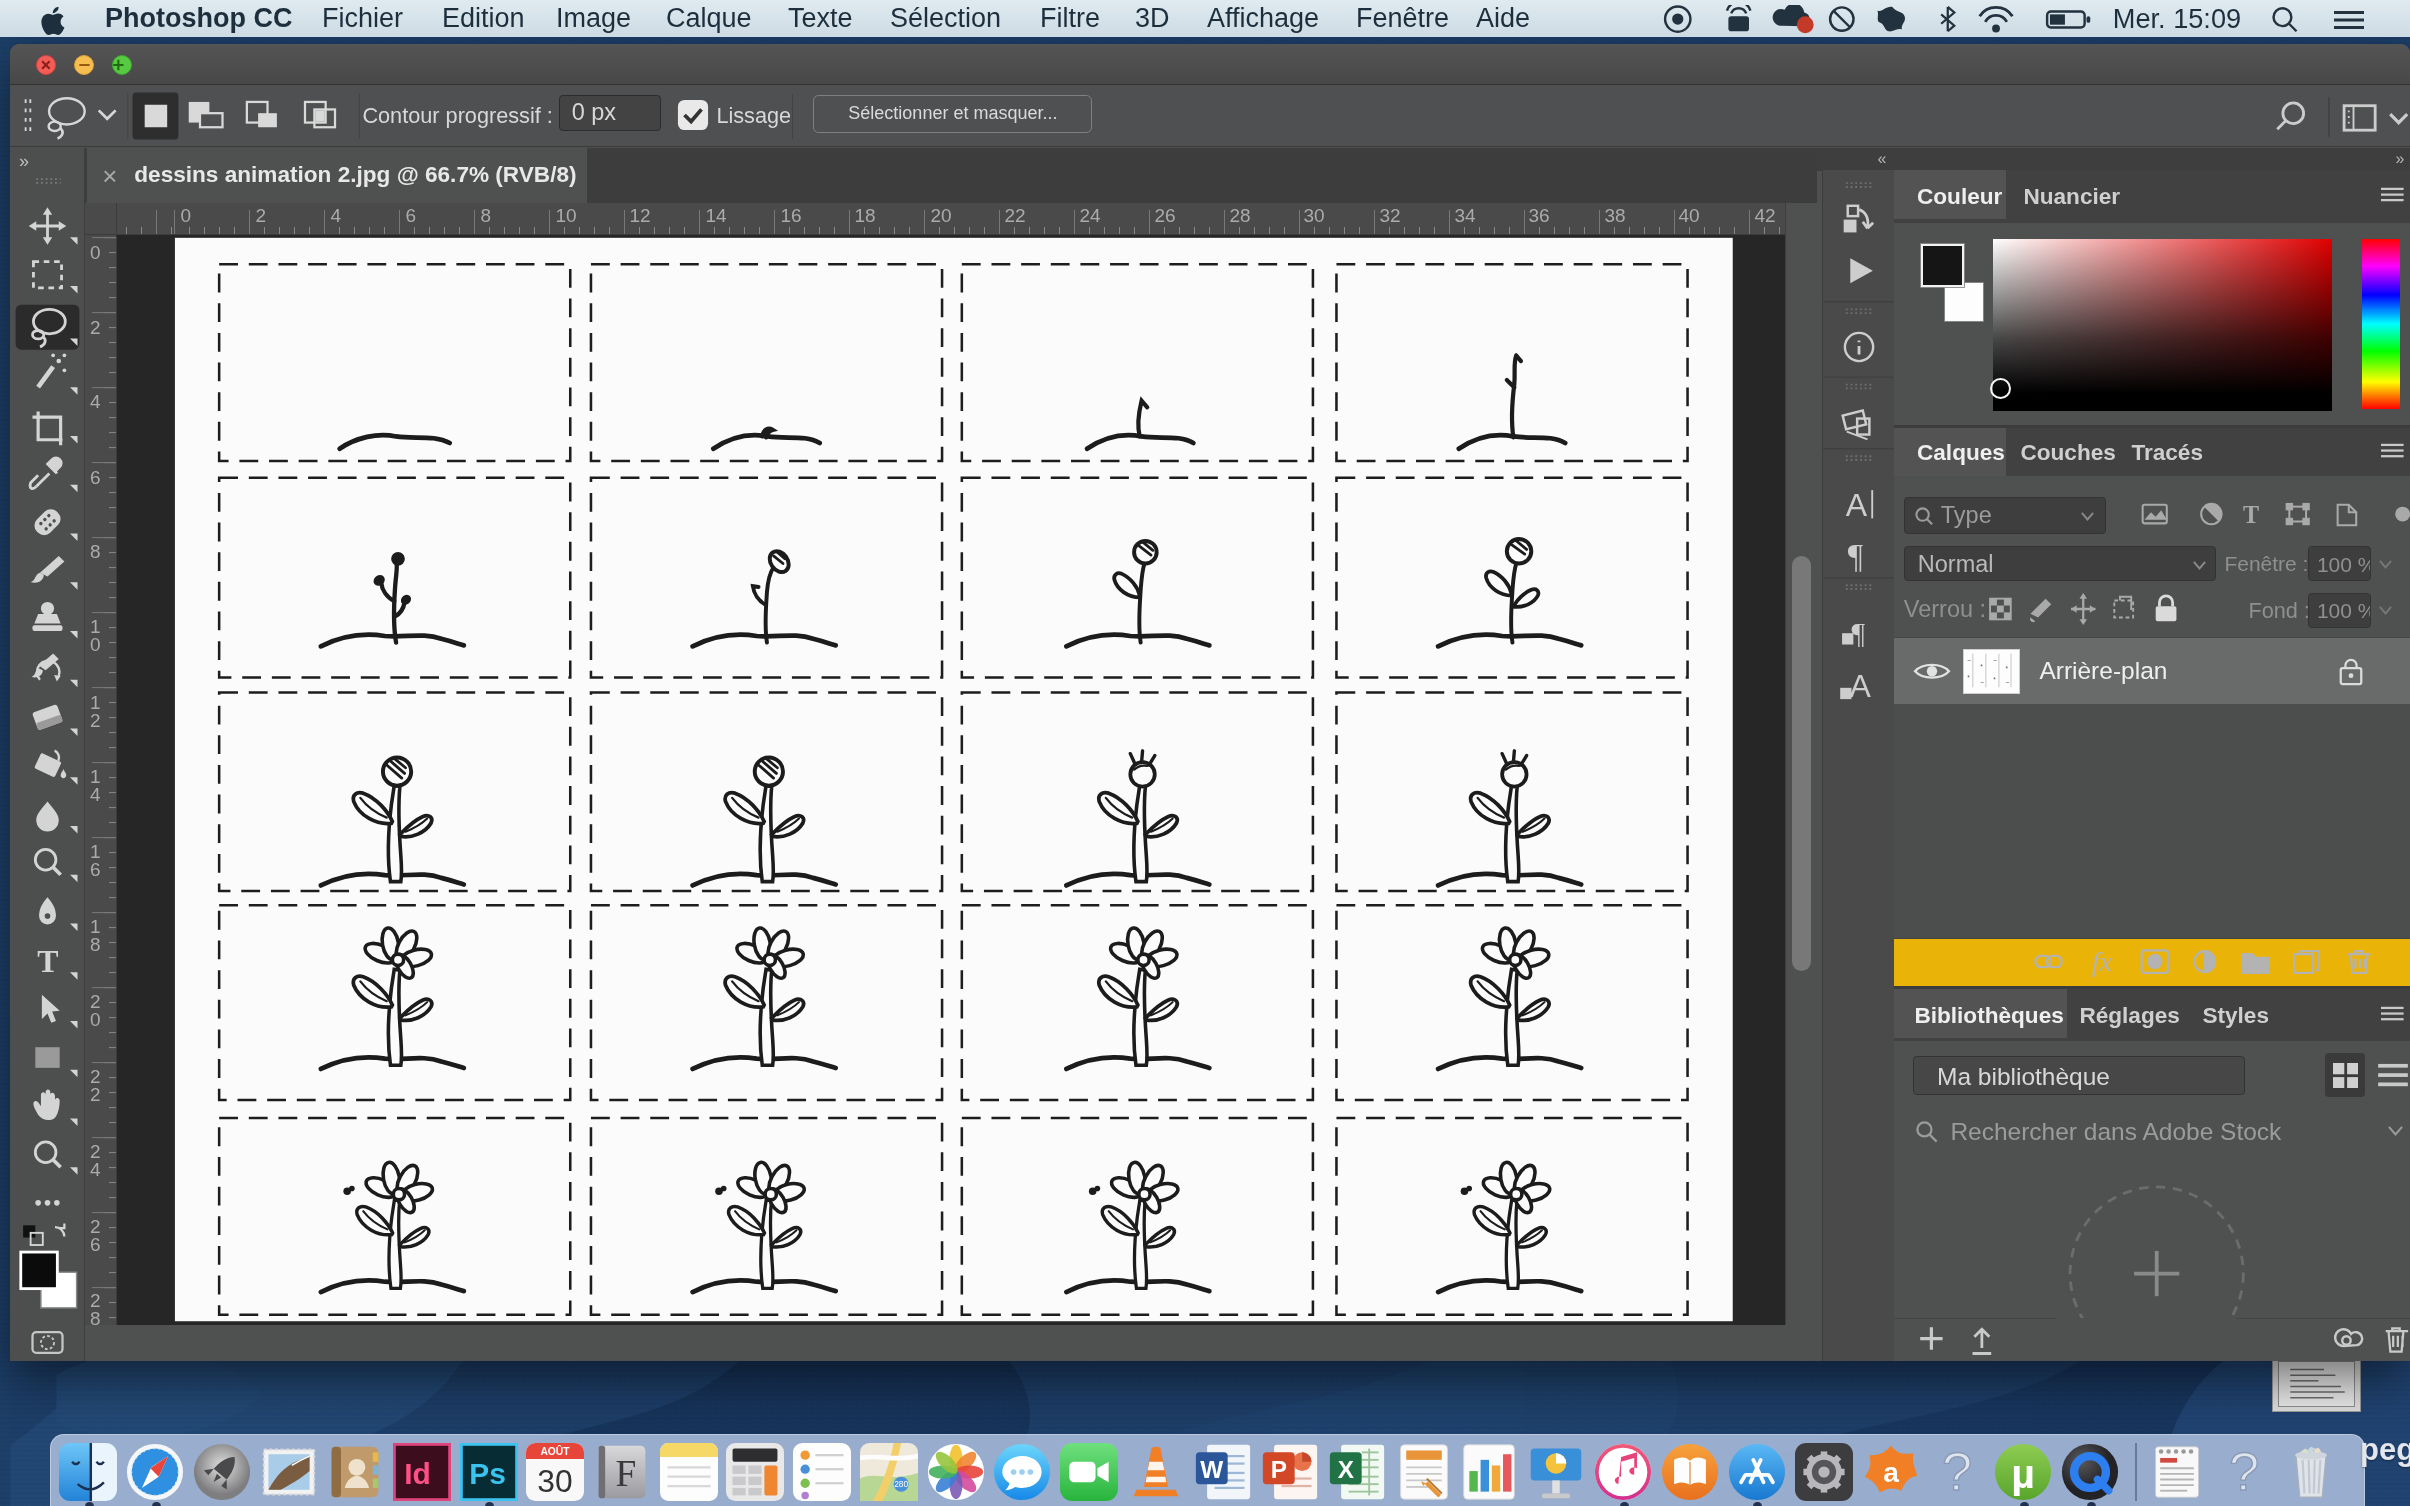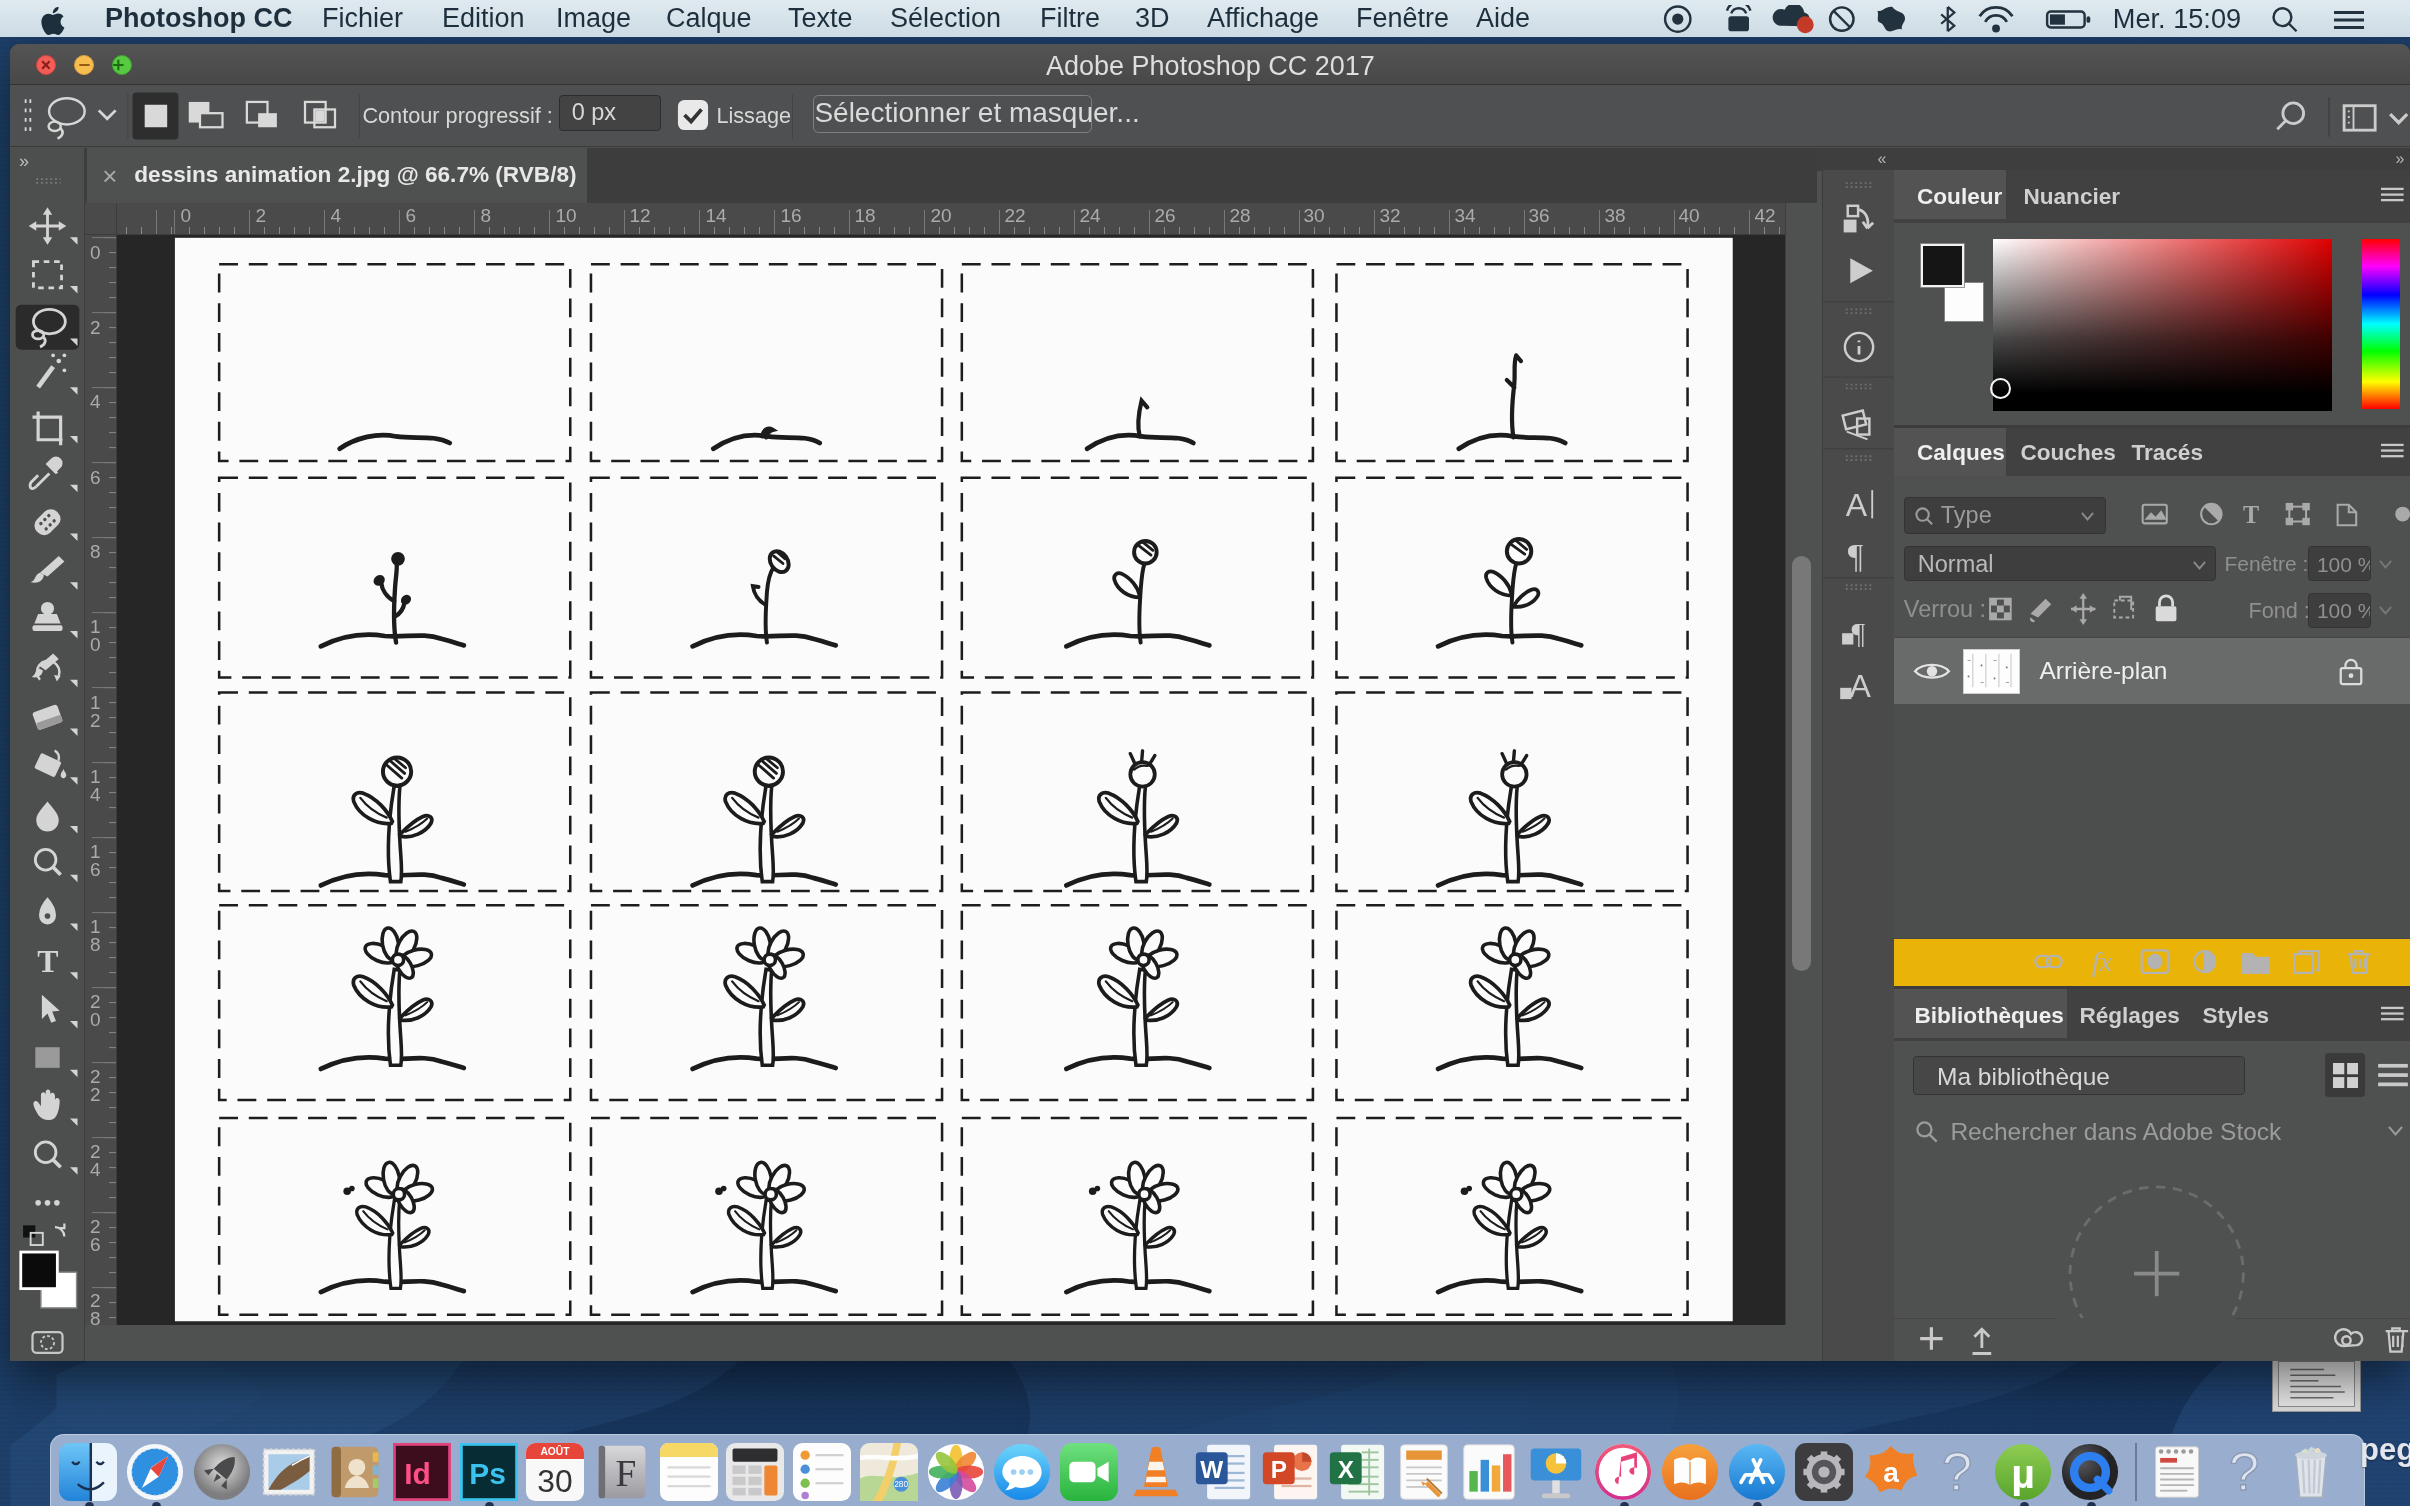--- a/index.html
+++ b/index.html
@@ -135,21 +135,20 @@
           <path d="M6.5,6.5 L14.5,14.5 M14.5,6.5 L6.5,14.5"></path>
         </g>
       <g stroke="#985a10" stroke-width="2.2" fill="none">
           <path d="M46,10.5 L57,10.5"></path>
         </g>
       <g stroke="#1d6a12" stroke-width="2.2" fill="none">
           <path d="M87.5,5 L87.5,16 M82,10.5 L93,10.5"></path>
         </g>
     </svg>
   </div>
-  <div id="title">Adobe Photoshop CC 2017</div>
   <div id="opts" class="abs">
     <svg class="abs" style="left:0;top:0" width="1130" height="60" viewBox="0 0 1200 64">
       <g stroke="#d6d6d6" stroke-width="2.6" fill="none">
         <path d="M14,14 l0,4 M14,24 l0,4 M14,34 l0,4 M14,44 l0,4 M19,14 l0,4 M19,24 l0,4 M19,34 l0,4 M19,44 l0,4" stroke-width="2"></path>
         <ellipse cx="58" cy="27" rx="19" ry="14"></ellipse>
         <ellipse cx="45" cy="43" rx="6.5" ry="5"></ellipse>
         <path d="M51,45 C56,49 53,54 48,56"></path>
         <path d="M92,26 l9,9 l9,-9" stroke-width="3"></path>
       </g>
       <line x1="123" y1="8" x2="123" y2="56" stroke="#434344"></line>
@@ -173,21 +172,21 @@
     <span class="abs" style="left:352px;top:17px;color:#d8d8d8;font-size:21.7px">Contour progressif :</span>
     <div class="well" style="left:549px;top:8.5px;width:102px;height:36px;background:#434344;border-color:#2c2c2d">
         <span style="position:absolute;left:11.3px;top:3.8px;color:#d6d6d6">0 px</span>
       </div>
     <svg class="abs" style="left:667px;top:13px" width="32" height="32" viewBox="0 0 34 34">
       <rect x="1" y="1" width="32" height="32" rx="7" fill="#e9e9e9"></rect>
       <path d="M8,17 l7,7 l11,-13" stroke="#333" stroke-width="4" fill="none"></path>
     </svg>
     <span class="abs" style="left:706px;top:17px;color:#d8d8d8;font-size:21.7px">Lissage</span>
     <div class="abs" style="left:782px;top:7.5px;width:0.9px;height:45px;background:#434344"></div>
-    <div class="abs" style="left:803px;top:8.5px;width:279px;height:38px;border:1.9px solid #808081;border-radius:5.6px;color:#dadada;font-size:28px;text-align:center;line-height:34px;white-space:nowrap">Sélectionner et masquer...</div>
+    <div class="abs" style="left:803px;top:8.5px;width:279px;height:38px;border:1.9px solid #808081;border-radius:5.6px;color:#dadada;font-size:18px;text-align:center;line-height:34px;white-space:nowrap">Sélectionner et masquer...</div>
     <svg class="abs" style="left:2255px;top:11.3px" width="145" height="40" viewBox="0 0 154 42">
       <g stroke="#cccccc" stroke-width="3" fill="none">
         <circle cx="30" cy="17" r="11"></circle>
           <path d="M22,25 L13,34"></path>
         <line x1="68" y1="0" x2="68" y2="42" stroke="#434344" stroke-width="2"></line>
         <rect x="84" y="9" width="33" height="26"></rect>
           <line x1="94" y1="9" x2="94" y2="35" stroke-width="2"></line>
         <path d="M88,15 h2 M88,21 h2 M88,27 h2" stroke-width="2"></path>
         <path d="M133,18 l9,9 l9,-9" stroke-width="3.4"></path>
       </g>

